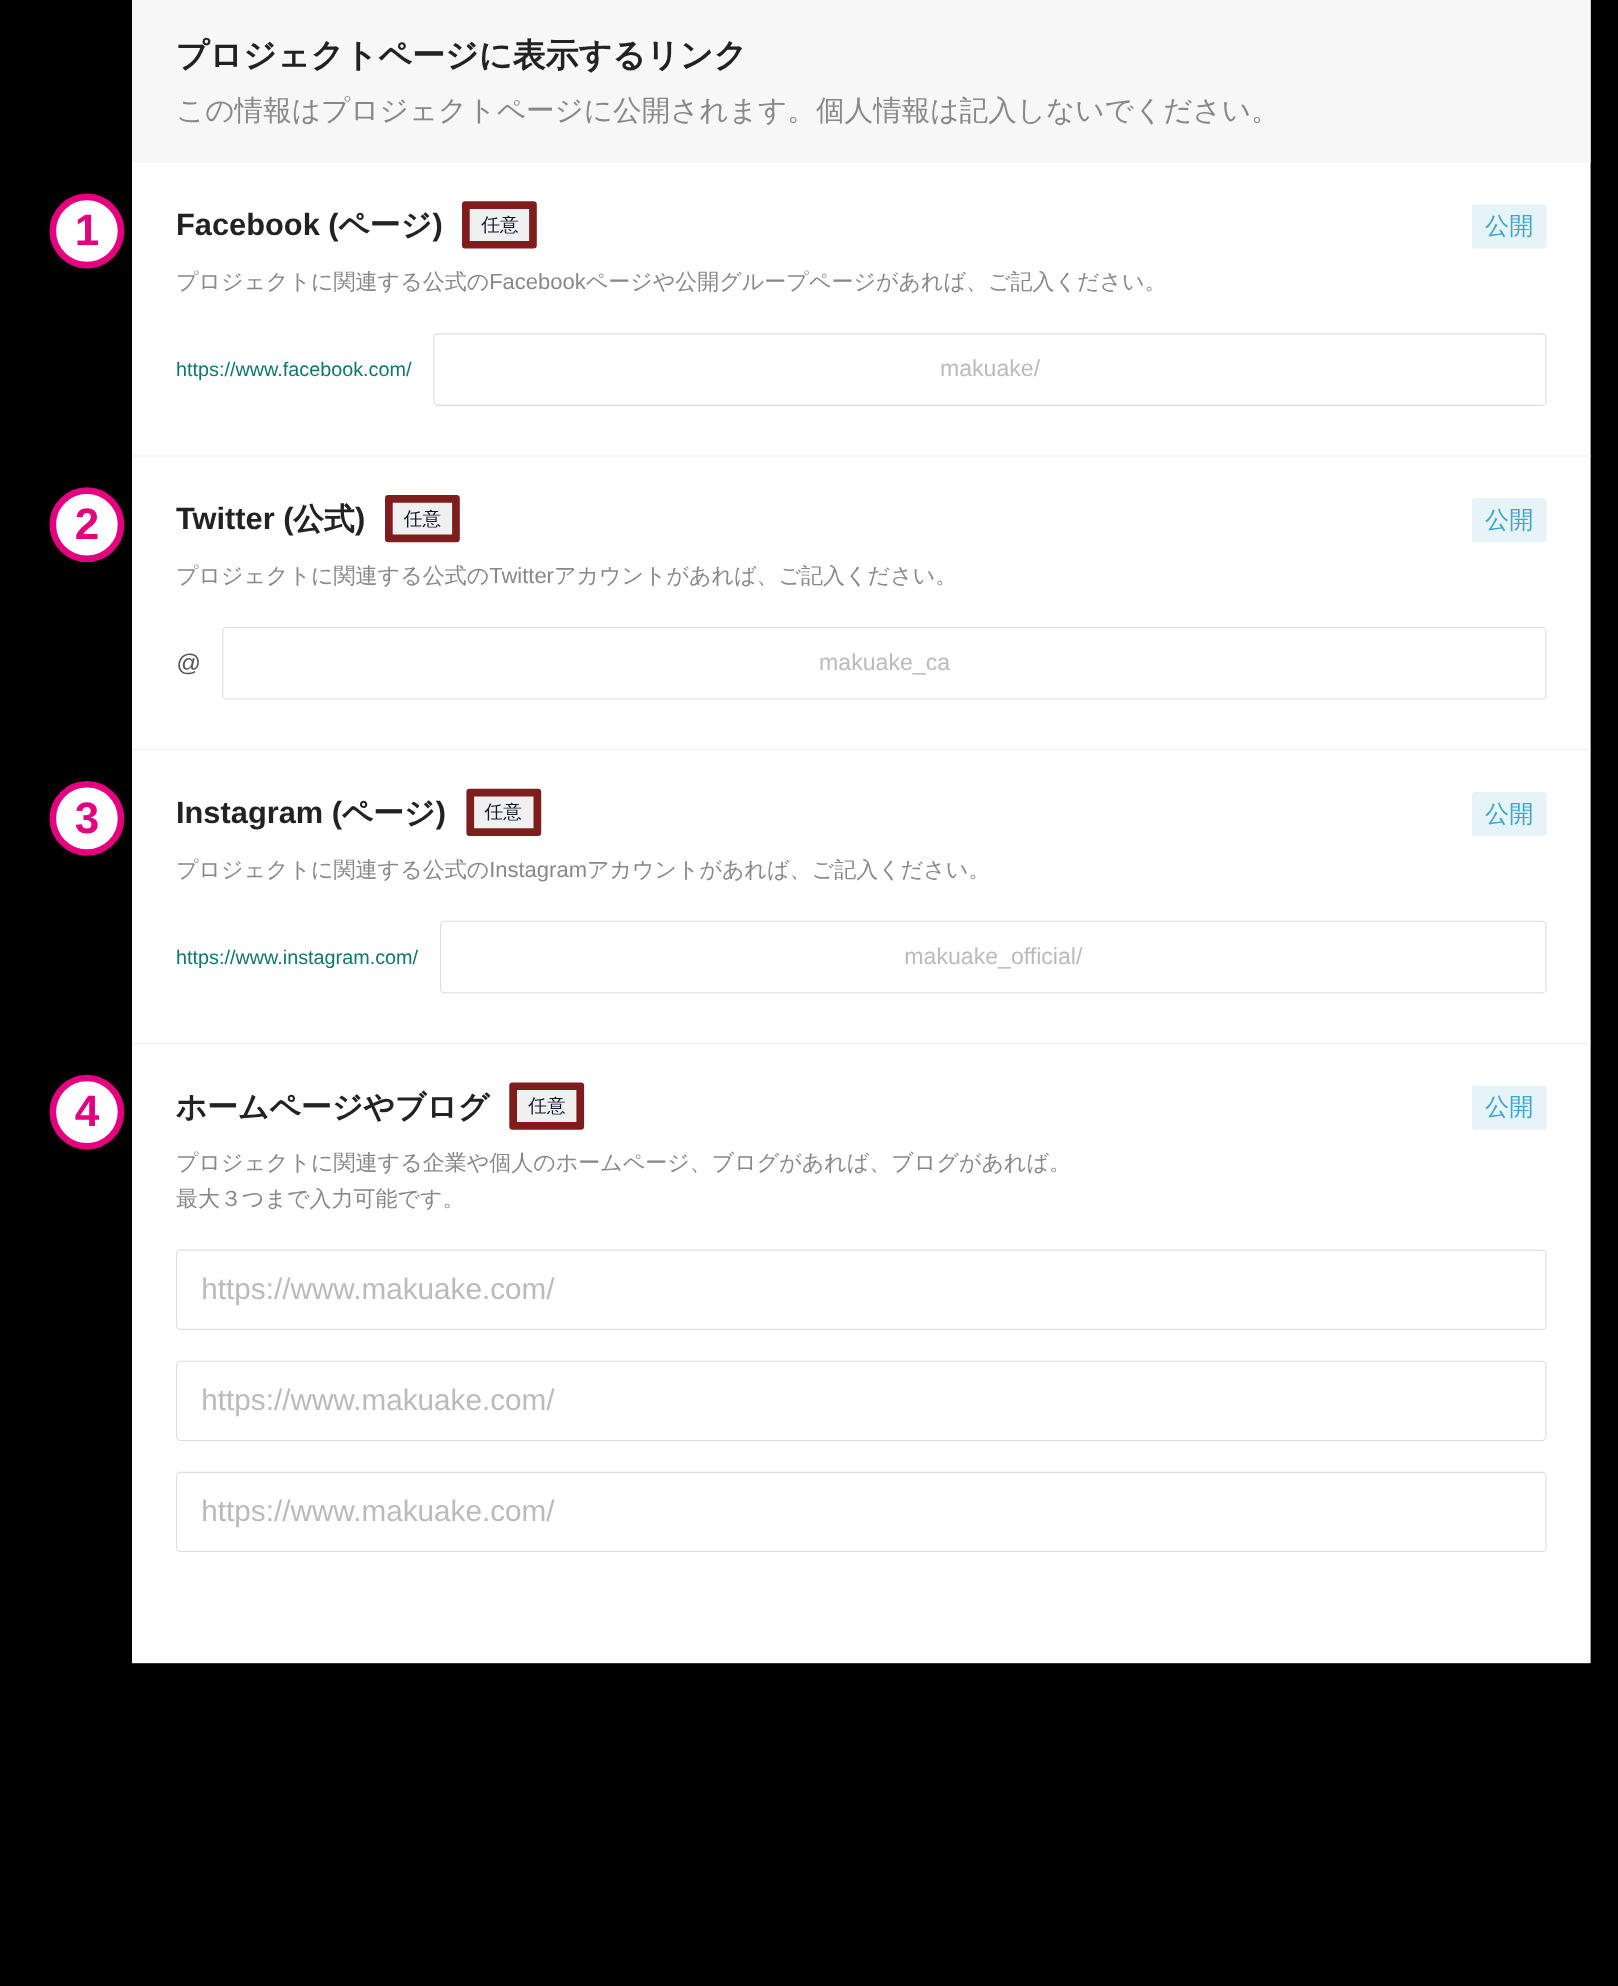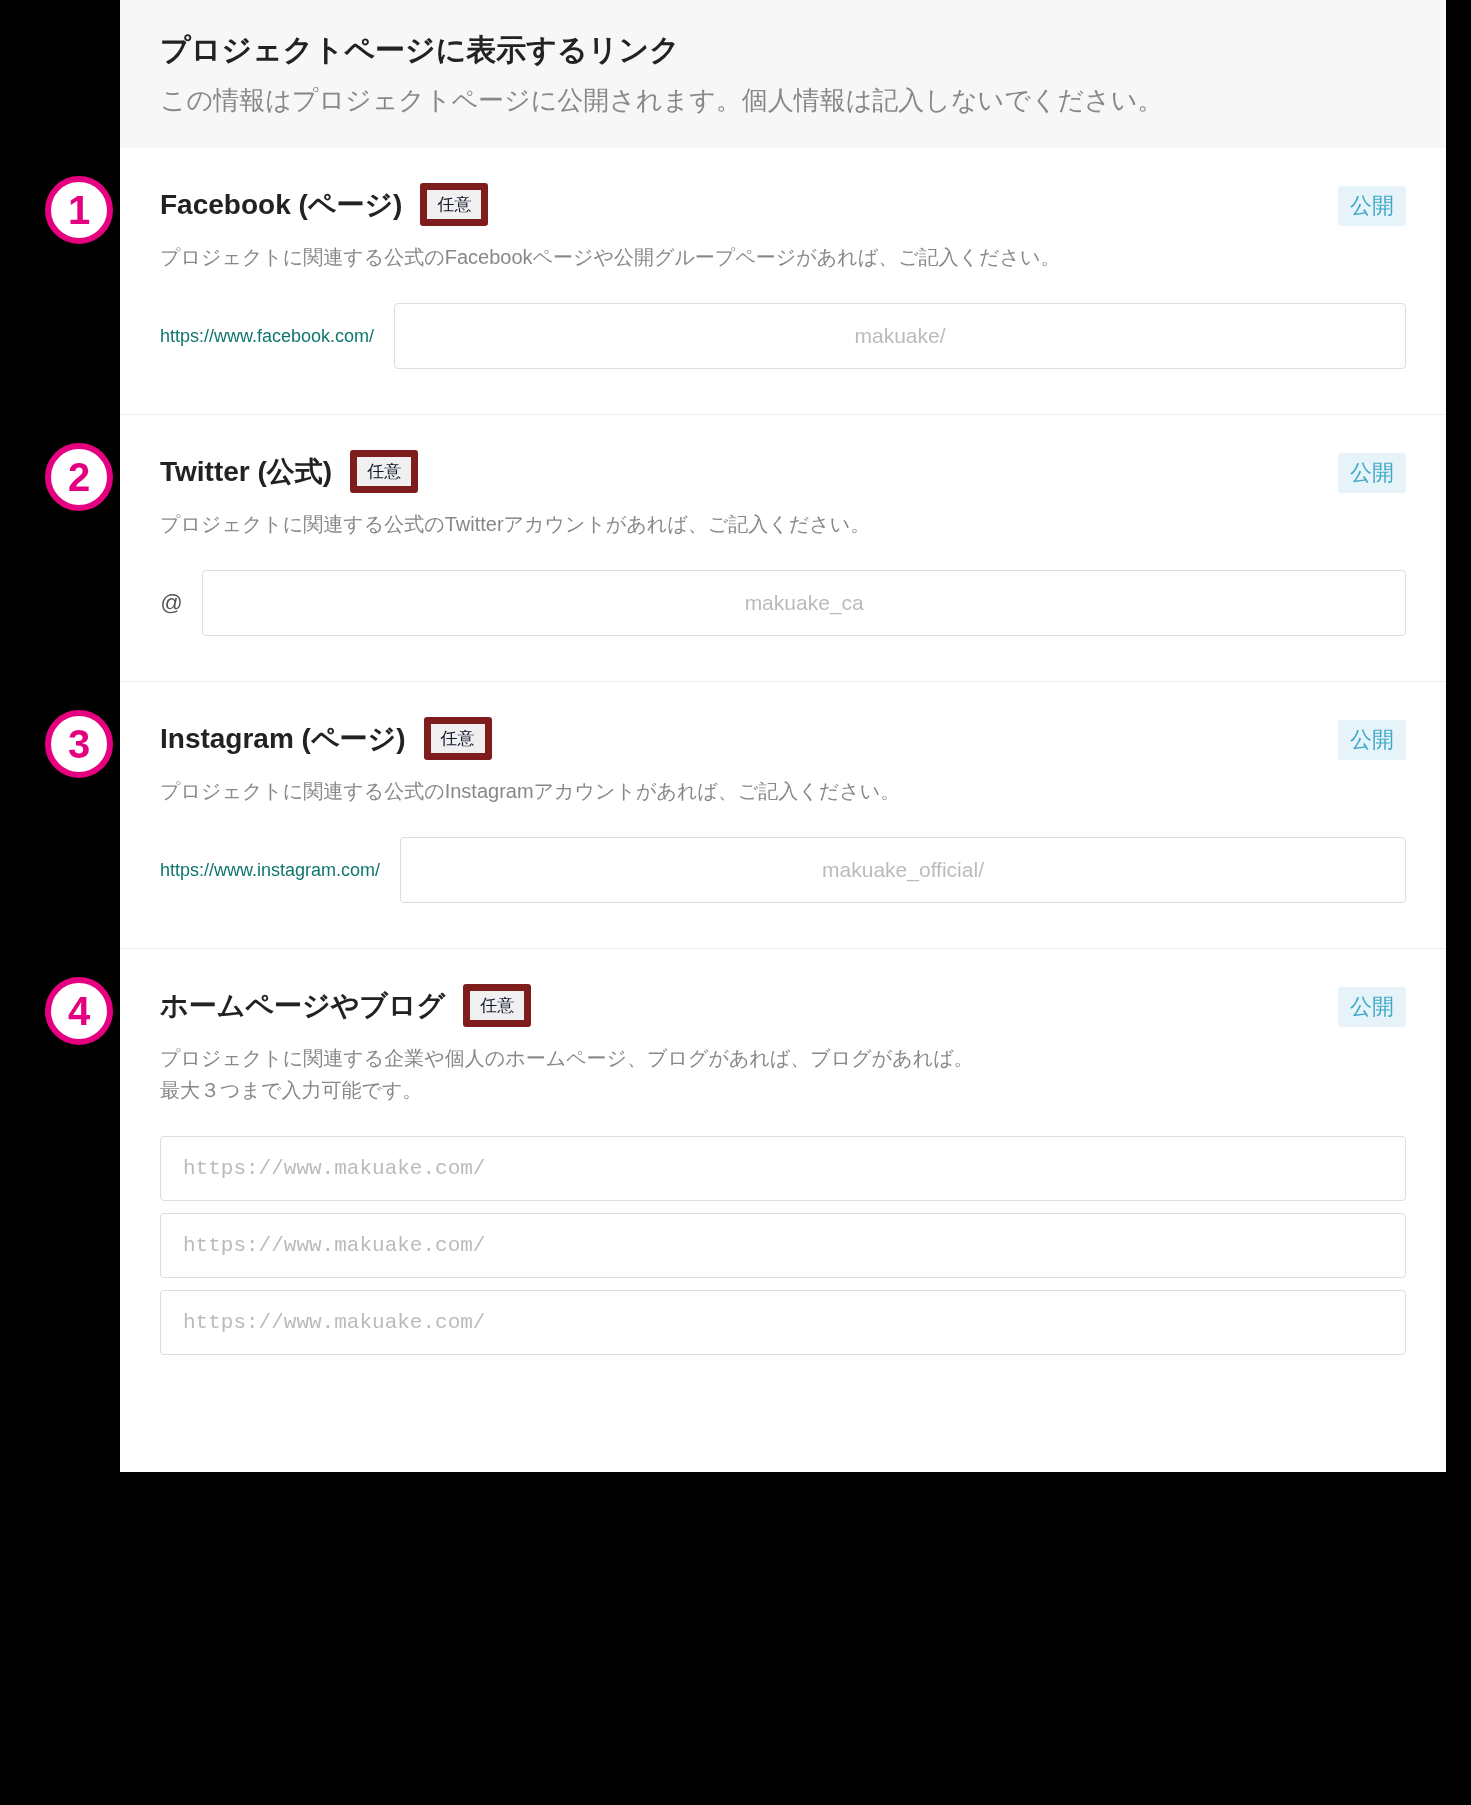--- a/index.html
+++ b/index.html
@@ -13,21 +13,21 @@
       width: 1471px;
       height: 1805px;
       padding: 0;
       position: relative;
     }
     .page-container {
       background: #fff;
       margin-left: 120px;
       margin-right: 25px;
       margin-top: 0;
-      padding-bottom: 60px;
+      padding-bottom: 28px;
     }
     .header-section {
       background: #f7f7f7;
       padding: 30px 40px 30px 40px;
     }
     .page-title {
       font-size: 30px;
       font-weight: bold;
       color: #222;
       margin-bottom: 12px;
@@ -106,24 +106,24 @@
       text-align: center;
     }
     .text-input::placeholder {
       color: #bbb;
     }
     .input-full {
       width: 100%;
       border: 1px solid #ddd;
       border-radius: 4px;
       padding: 20px 22px;
-      font-size: 21px;
-      color: #bbb;
-      font-family: Liberation Mono, monospace;
-      margin-bottom: 12px;
+      font-size: 27px;
+      color: #bbb;
+      font-family: Liberation Sans, sans-serif;
+      margin-bottom: 28px;
     }
     .input-full::placeholder {
       color: #bbb;
     }
     .number-circle {
       position: absolute;
       left: -75px;
       width: 68px;
       height: 68px;
       border: 6px solid #e4007f;

